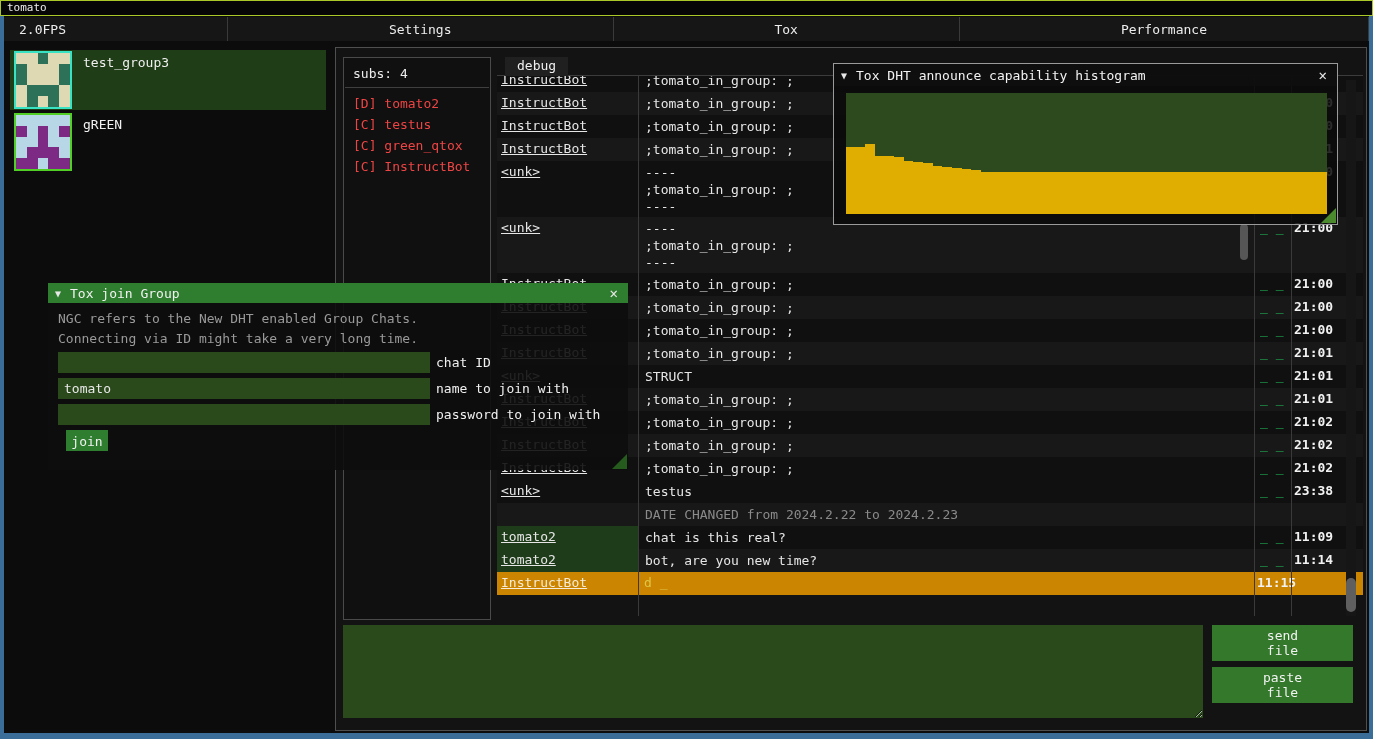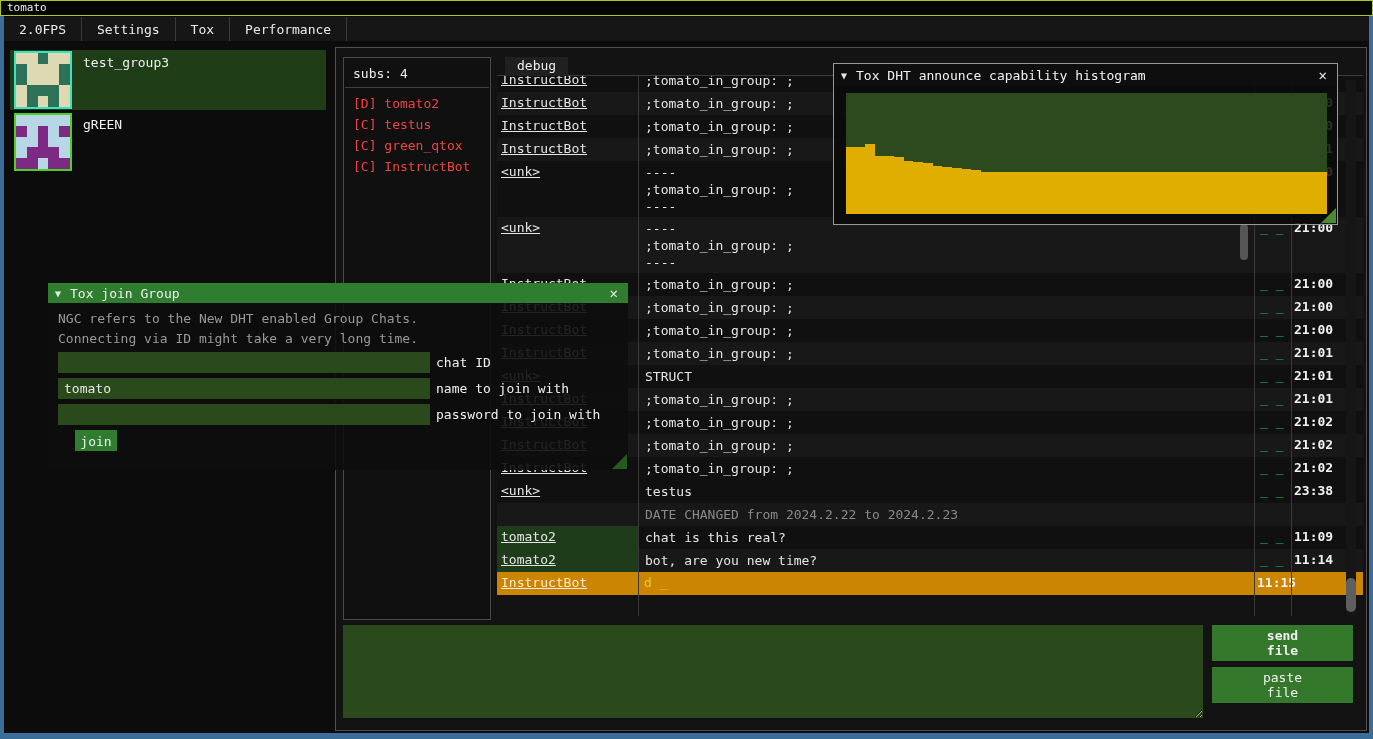--- a/index.html
+++ b/index.html
@@ -12,21 +12,21 @@
   .edge { position:absolute; z-index:100; background:var(--frame-blue); }
   .edge-left  { left:0; top:16px; width:4px; height:723px; }
   .edge-right { right:0; top:16px; width:4px; height:723px; }
   .edge-bottom{ left:0; bottom:0; width:1373px; height:6px; }
 
   .titlebar { position:absolute; left:0; top:0; width:1373px; height:16px; background:#060606;
               border:1px solid var(--frame-yellow); z-index:101; font-size:11px; line-height:14px;
               padding-left:6px; color:#ededed; }
 
   .menubar { position:absolute; left:4px; top:17px; width:1365px; height:24px; background:#161616;
-             display:flex; align-items:stretch; z-index:10; }
+             display:flex; align-items:stretch; z-index:10;justify-content:space-between; }
   .menu-item { padding:0 15px; display:flex; align-items:center; color:#ececec; }
   .menu-sep { width:1px; background:#3a3a3a; }
 
   
   .group-row { position:absolute; left:10px; width:316px; height:60px; }
   .group-row.selected { background:var(--selected-green); }
   .group-avatar { position:absolute; left:4px; top:1px; width:58px; height:58px; border:2px solid; 
                   display:grid; grid-template-columns:repeat(5,1fr); grid-template-rows:repeat(5,1fr); }
   .group-label { position:absolute; left:73px; top:5px; color:#f0f0f0; }
 
@@ -64,21 +64,21 @@
                    border-radius:5px; z-index:6; }
   .inner-thumb { position:absolute; left:1240px; top:224px; width:8px; height:36px; background:#565656;
                  border-radius:4px; z-index:6; }
 
   
   .composer-input { position:absolute; left:343px; top:625px; width:860px; height:93px;
                     background:var(--field-green); border:none; z-index:2; color:#eee; font:inherit; }
   .file-btn { position:absolute; left:1212px; width:141px; height:36px; background:var(--button-green);
               color:#f2f2f2; display:flex; align-items:center; justify-content:center; text-align:center;
               white-space:pre-line; line-height:15px; z-index:2; border:none; font:inherit; }
-  .send-btn { top:625px;font-weight:bold; } .paste-btn { top:667px; }
+  .send-btn { top:625px; } .paste-btn { top:667px; }
 
   
   .fwin { position:absolute; z-index:50; }
   .fwin-title { display:flex; align-items:center; height:22px; padding:0 7px; color:#f2f2f2; }
   .collapse-arrow { font-size:10px; margin-right:9px; color:#e8e8e8; }
   .close-x { margin-left:auto; color:#e8e8e8; font-size:14px; padding:0 3px; cursor:default; }
 
   .hist-win { left:833px; top:63px; width:505px; height:162px; background:rgba(10,10,10,0.86);
               border:1px solid #9a9a9a; }
   .hist-title { background:rgba(15,15,15,0.92); }
@@ -88,21 +88,21 @@
   .grip { position:absolute; right:1px; bottom:1px; width:0; height:0;
           border-left:15px solid transparent; }
   .hist-grip { border-bottom:15px solid #4c8a2e; }
 
   .join-win { left:48px; top:283px; width:580px; height:187px; background:rgba(13,13,13,0.90); }
   .join-title { background:var(--accent-green); height:20px; }
   .join-info { position:absolute; left:10px; color:#9a9a9a; white-space:pre; }
   .join-field { position:absolute; left:10px; width:372px; height:21px; background:var(--field-green);
                 border:none; color:#e8e8e8; font:inherit; padding:0 6px; }
   .join-label { position:absolute; left:388px; color:#f0f0f0; white-space:pre; }
-  .join-btn { position:absolute; left:27px; top:147px; width:42px; height:21px; background:var(--accent-green);
+  .join-btn { position:absolute; left:18px; top:147px; width:42px; height:21px; background:var(--accent-green);
               color:#f2f2f2; border:none; font:inherit; padding-top:1px; }
   .join-grip { border-bottom:15px solid #265b1e; }
 </style>
 </head>
 <body>
 
 <div class="screen">
 
   <div class="titlebar">
     <span>tomato</span>

